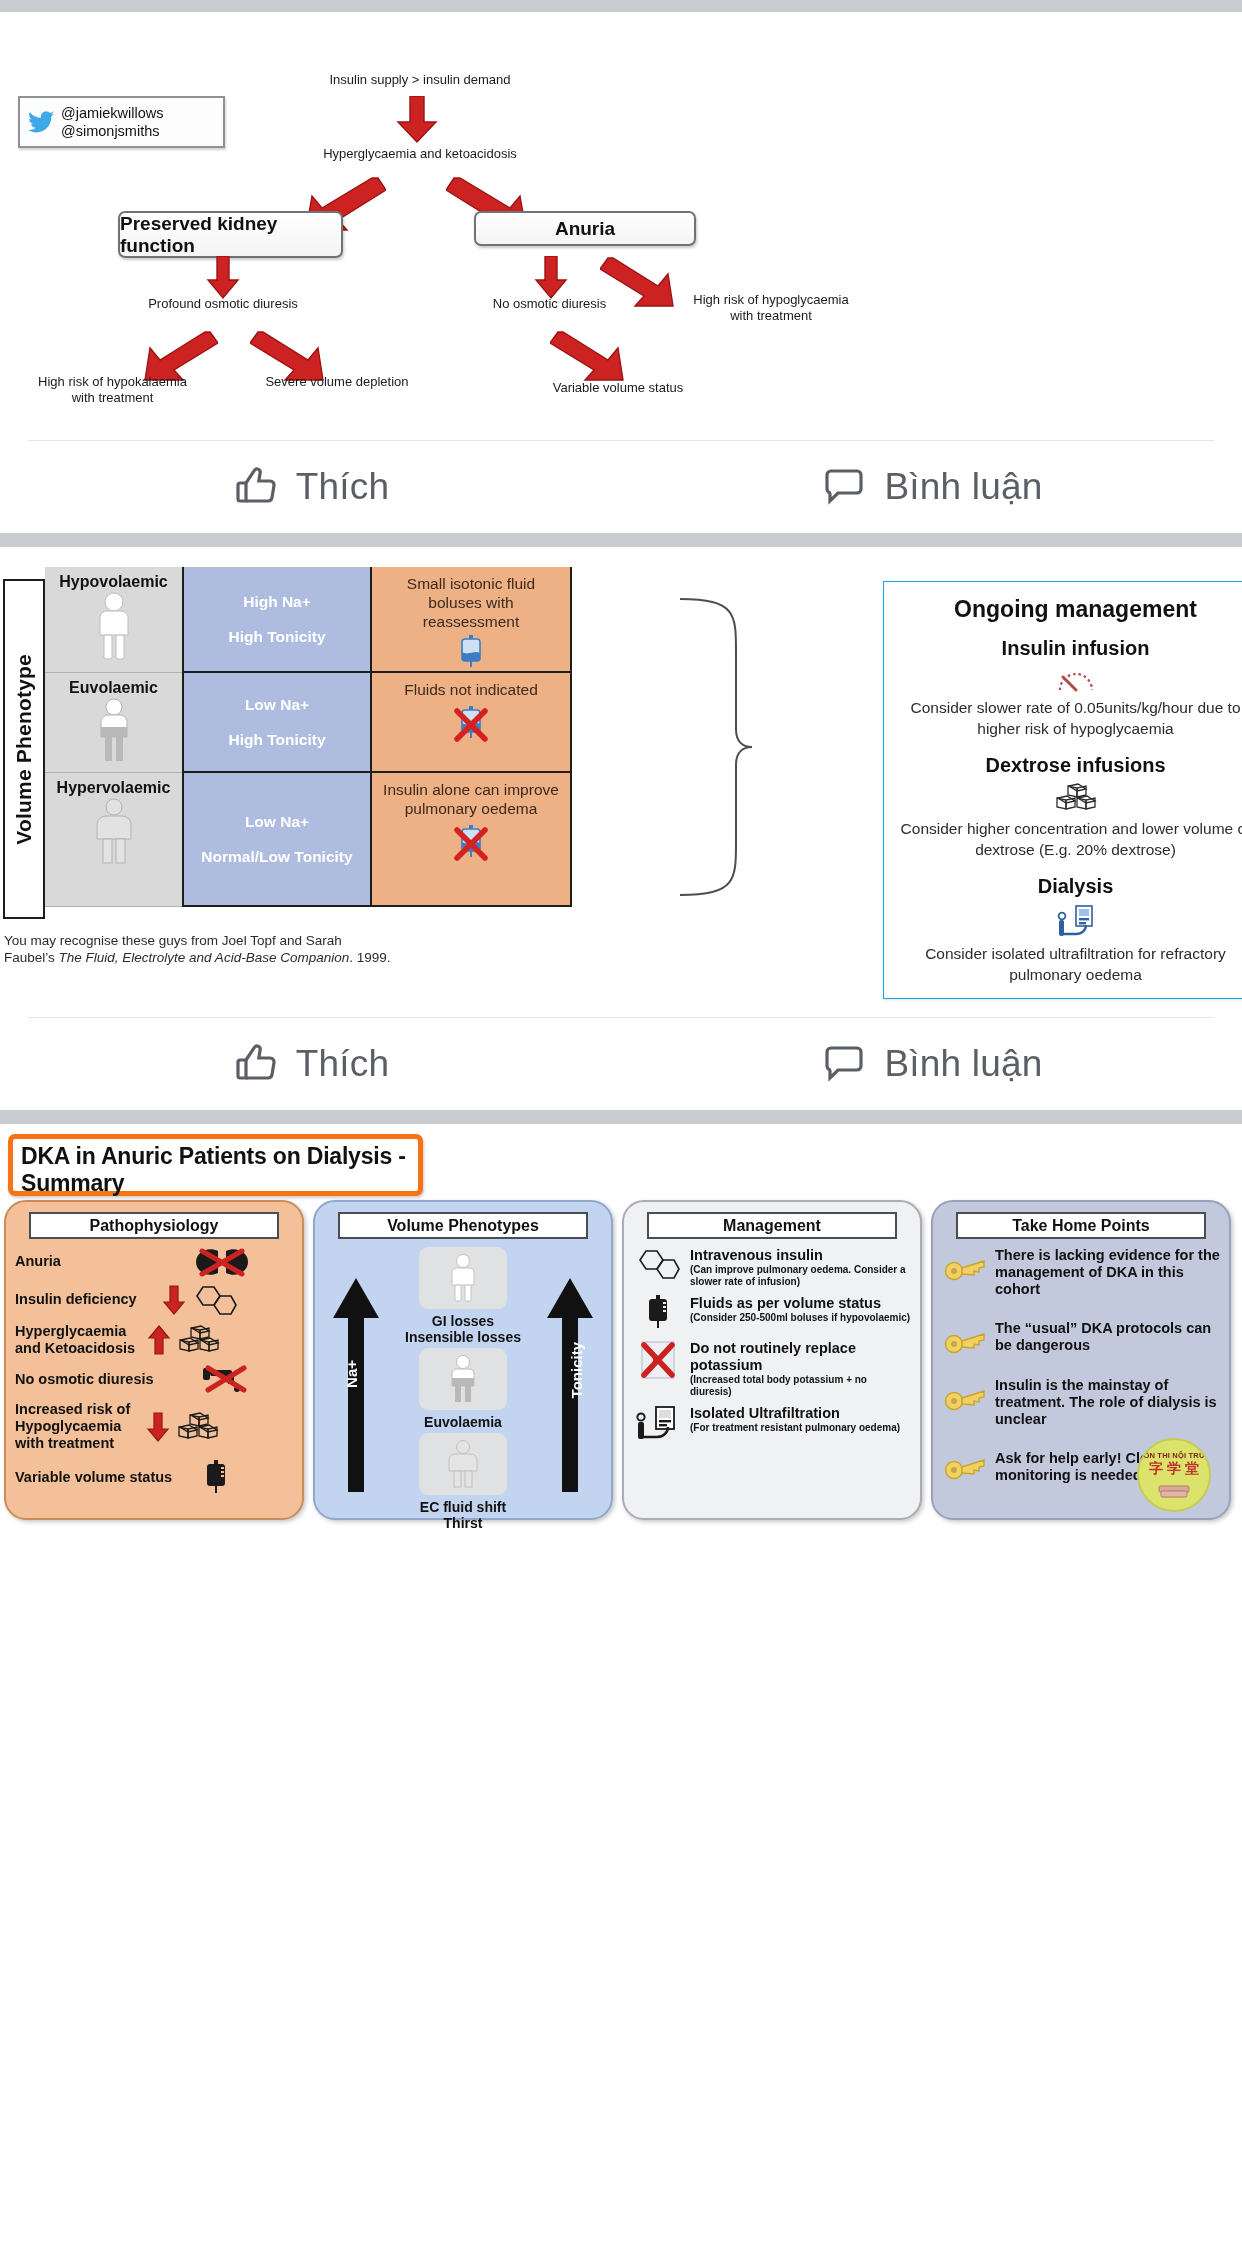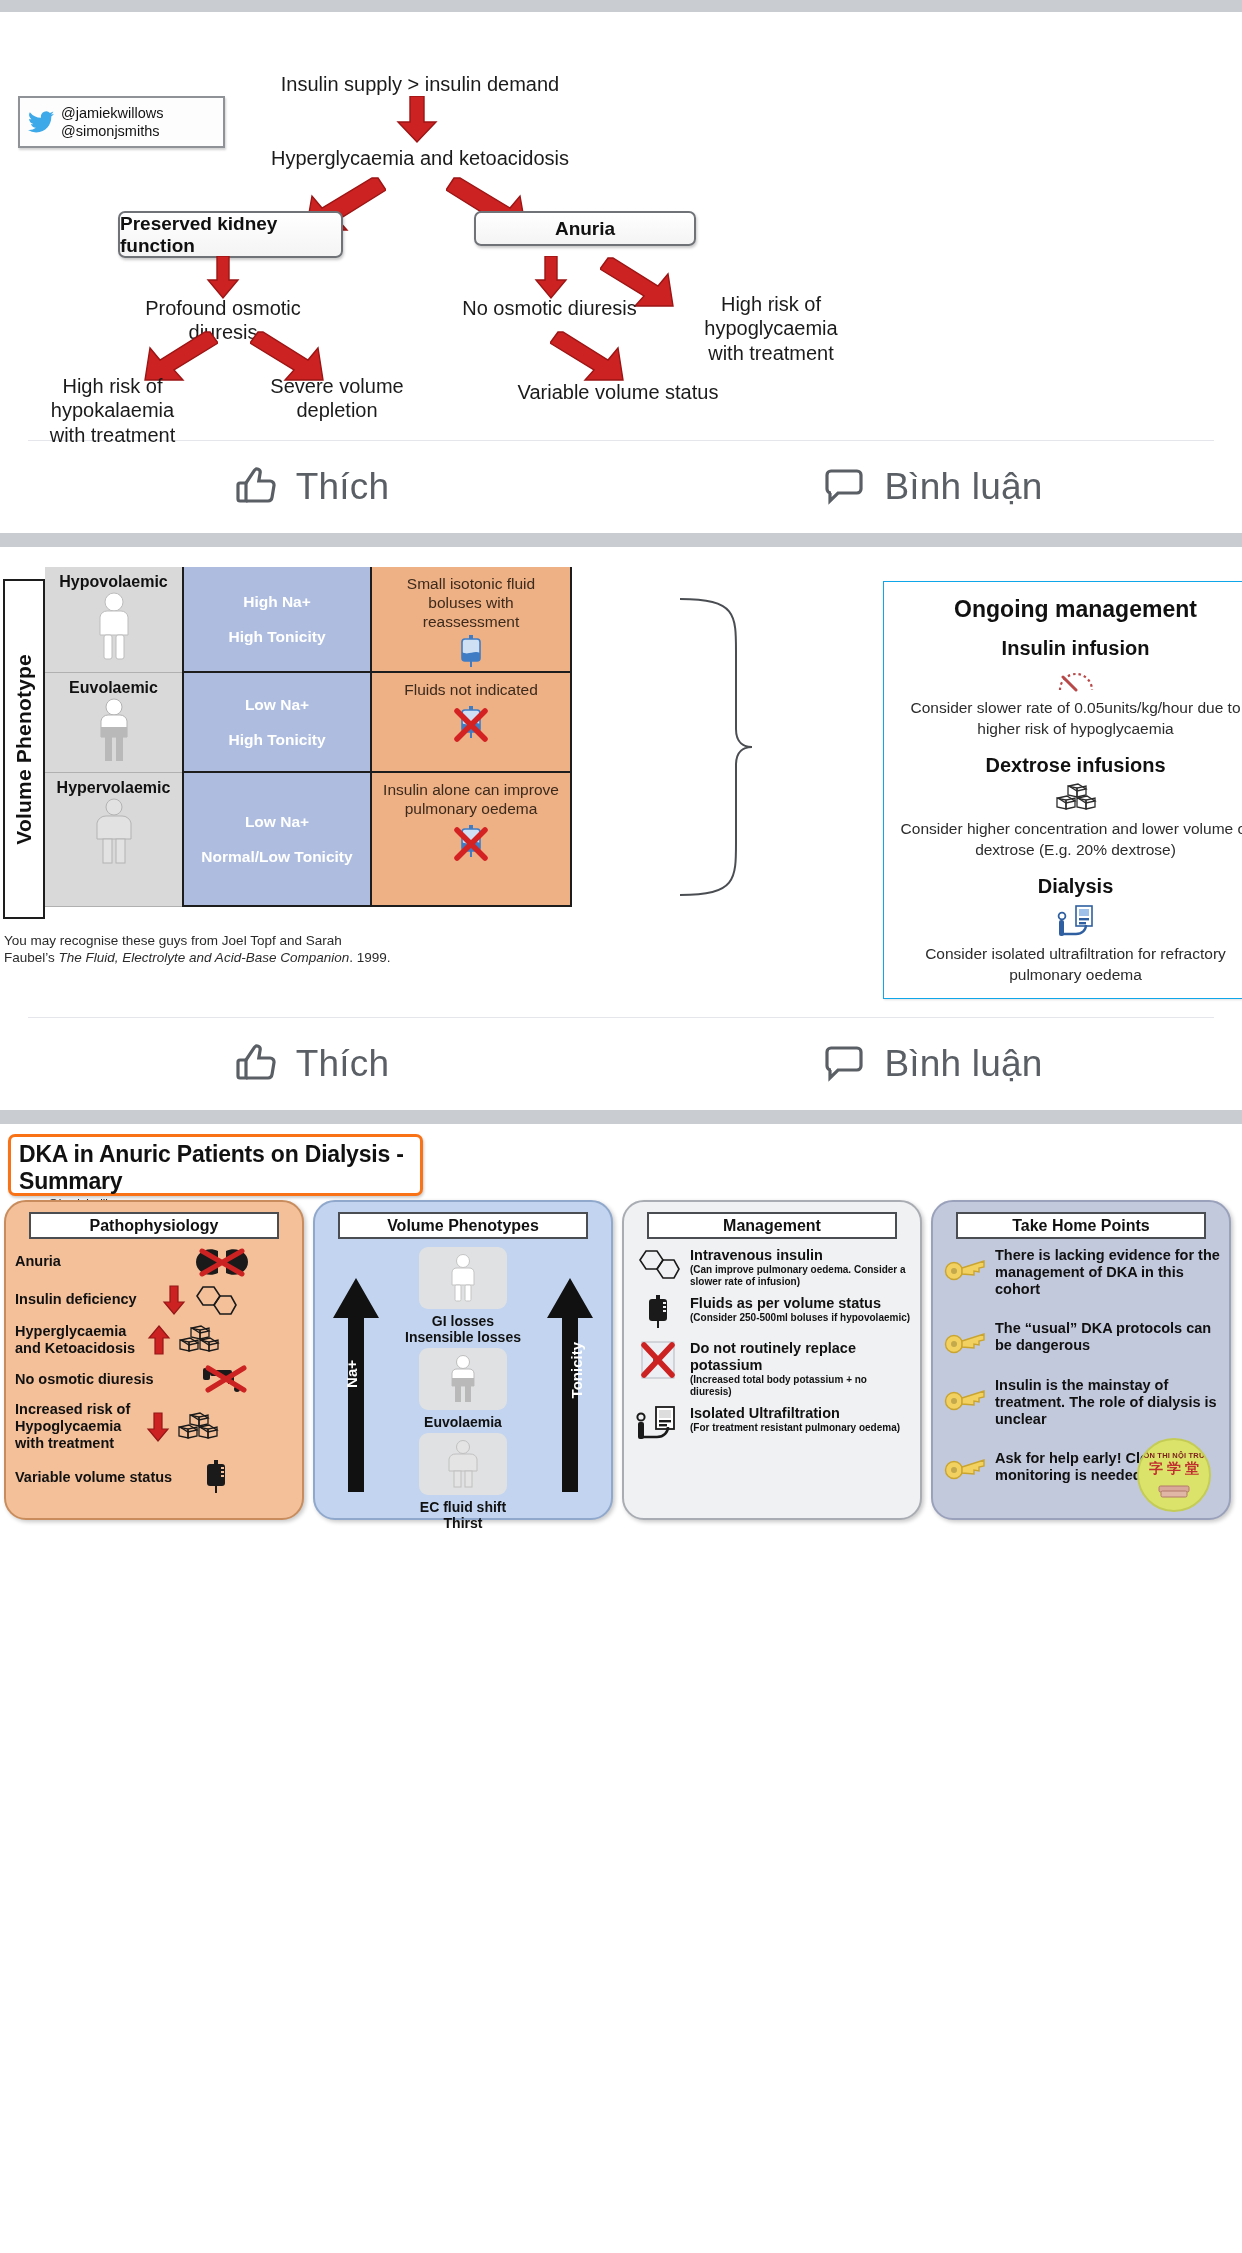--- a/index.html
+++ b/index.html
@@ -35,21 +35,21 @@
   }
   .twitter-box {
     position: absolute; left: 18px; top: 96px; width: 207px; height: 52px;
     border: 2px solid #8f9296; background: #fdfdfd;
     display: flex; align-items: center; padding-left: 8px; gap: 7px;
     box-shadow: 1px 2px 2px rgba(0,0,0,.18);
   }
   .tw-handles { font-size: 14.5px; line-height: 1.25; color: #111; }
   .bird { width: 26px; height: 22px; flex: none; }
 
-  .flow-t { position: absolute; font-size: 20px; color: #1b1b1b; text-align: center; line-height: 1.22; }
+  .flow-t { position: absolute; font-size: 13px; color: #1b1b1b; text-align: center; line-height: 1.22; }
   .flow-box {
     position: absolute; border: 2px solid #6f7276; border-radius: 7px;
     background: linear-gradient(#ffffff,#f4f4f4);
     font-size: 19px; font-weight: bold; color: #101010;
     display: flex; align-items: center; justify-content: center;
     box-shadow: 1px 2px 3px rgba(0,0,0,.22);
   }
   .ar { position: absolute; }
 
   
@@ -106,21 +106,21 @@
   .footnote {
     position: absolute; left: 4px; top: 385px; width: 390px;
     font-size: 13.5px; color: #2b2b2b; line-height: 1.28;
   }
   .footnote i { font-style: italic; }
 
   
   .p3 { position: relative; height: 403px; background: #fff; }
   .sum-title-box {
     position: absolute; left: 8px; top: 10px; width: 415px; height: 62px;
-    border: 3px solid #f97316; border-radius: 7px; background: #fff;
+    border: 5px solid #f97316; border-radius: 7px; background: #fff;
     box-shadow: 1px 2px 3px rgba(0,0,0,.2); padding: 4px 8px;
   }
   .sum-title { font-size: 23px; font-weight: bold; color: #111; letter-spacing: -.2px; }
   .sum-tw { display: flex; align-items: center; gap: 6px; margin-top: 1px; }
   .sum-tw .tw-handles { font-size: 11.5px; }
 
   .cols { position: absolute; top: 76px; left: 0; width: 1242px; display: flex; gap: 9px; padding: 0 4px; }
   .col {
     width: 300px; border-radius: 22px; position: relative;
     height: 320px; padding: 8px 9px; box-shadow: 2px 2px 4px rgba(0,0,0,.22);

